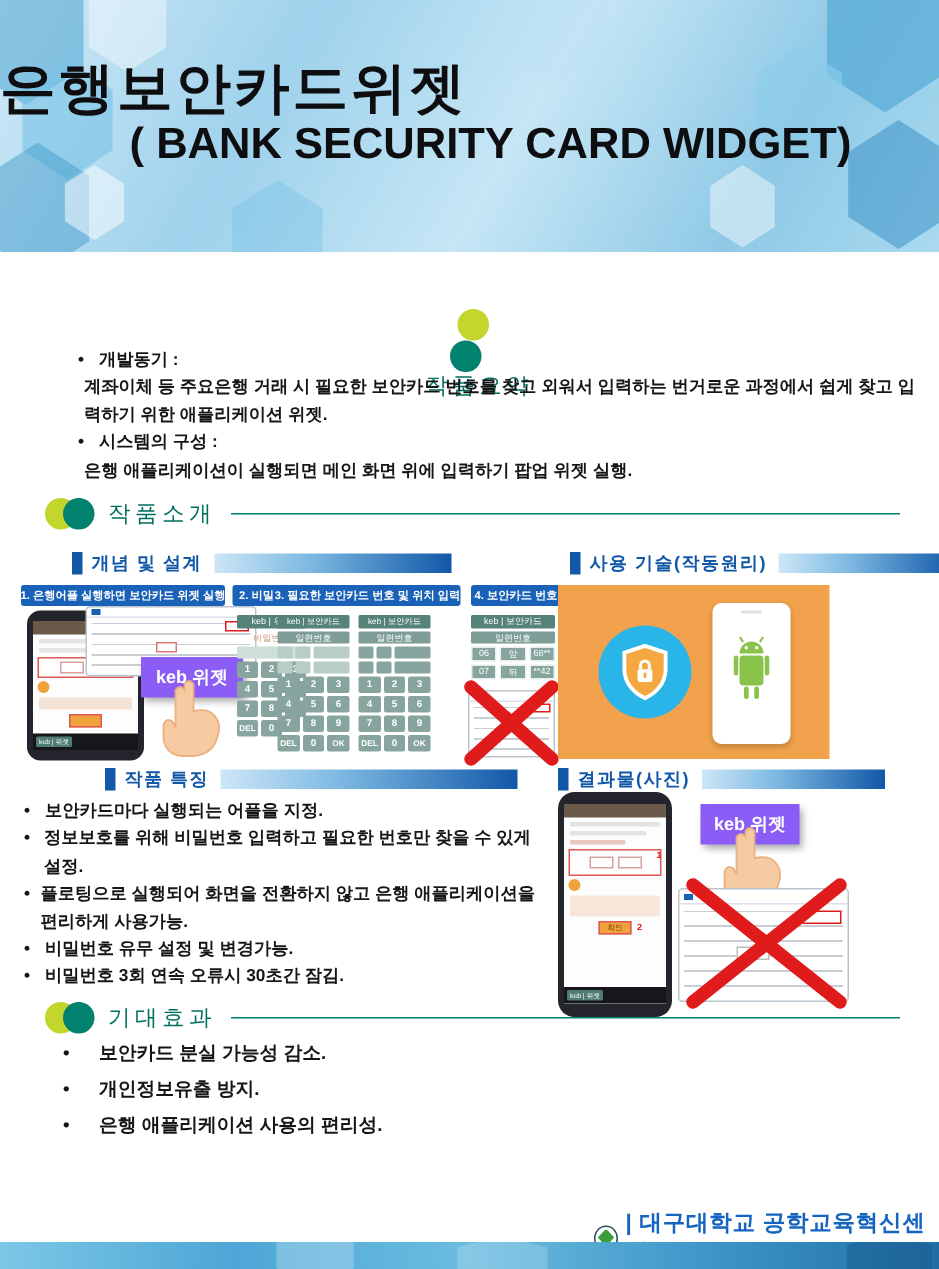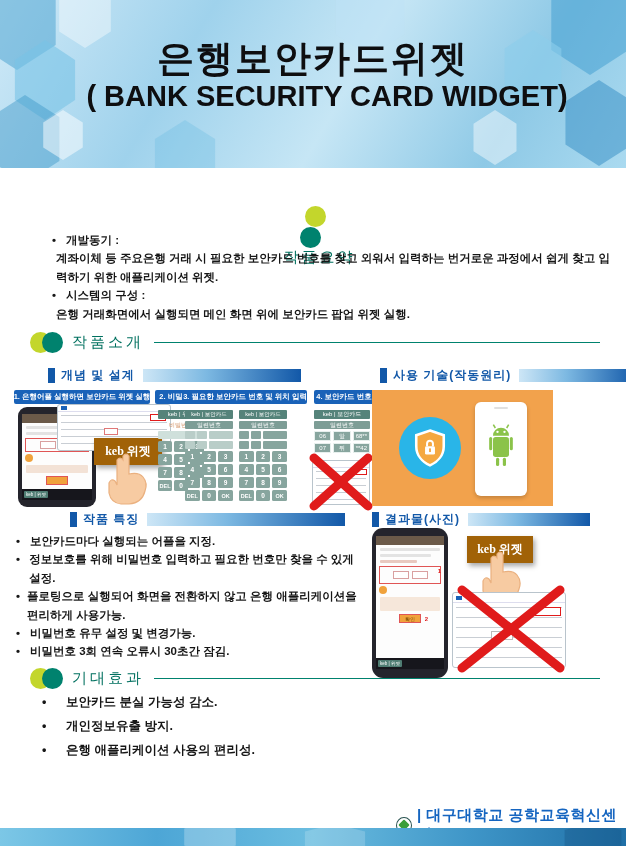--- a/index.html
+++ b/index.html
@@ -3,21 +3,21 @@
 <meta charset="utf-8">
 <style>
   * { margin:0; padding:0; box-sizing:border-box; }
   body { background:#888; font-family:"Liberation Sans", sans-serif; }
   .poster { position:relative; width:626px; height:846px; background:#fff; margin:0 auto; overflow:hidden; }
 
   
   .hdr { position:absolute; left:0; top:0; width:626px; height:168px;
          background:linear-gradient(120deg,#cfe9f7 0%,#9fd2ec 30%,#c6e6f5 55%,#8ec9e6 80%,#aadaf0 100%); overflow:hidden; }
   .hex { position:absolute; clip-path:polygon(50% 0,93% 25%,93% 75%,50% 100%,7% 75%,7% 25%); }
-  .hdr-title { position:absolute; left:0; top:34px; width:100%; text-align:center;
+  .hdr-title { position:absolute; left:0; top:34px; width:100%; 
                font-size:37px; font-weight:bold; color:#0e0e10; letter-spacing:2px; }
   .hdr-sub   { position:absolute; left:0; top:80px; width:100%; text-align:center;
                font-size:29px; font-weight:bold; color:#0e0e10; letter-spacing:0px;padding-left:28px; }
   .authors { position:absolute; left:113px; top:135px; width:402px; height:22px; background:#fff;
              border-radius:11px; display:flex; align-items:center; justify-content:center;
              font-size:11px; font-weight:bold; color:#1565c0; gap:5px; }
   .redact { width:96px; height:15px; background:#66b3e6; border-radius:8px; }
 
   
   .sec { position:absolute; left:30px; right:26px; display:flex; align-items:center; }
@@ -77,22 +77,22 @@
   .cell-s { width:10px; height:8px; background:#b9cdc8; border-radius:1px; }
   .cell-d { width:10px; height:8px; background:#87a59e; border-radius:1px; }
   .cell-w { flex:1; height:8px; background:#87a59e; border-radius:1px; }
   .kgrid { display:grid; grid-template-columns:repeat(3,1fr); gap:2px; }
   .kkey { height:11px; background:#87a59e; color:#fff; font-size:6.5px; font-weight:bold;
           display:flex; align-items:center; justify-content:center; border-radius:1.5px; }
   .mrow { display:flex; gap:2px; }
   .mcell { flex:1; height:10px; background:#87a59e; color:#fff; font-size:6px;
            display:flex; align-items:center; justify-content:center; border:1px solid #e8f0ee; border-radius:1px; }
 
-  .kebbtn { position:absolute; background:#a16207; color:#fff; font-weight:bold;
-            display:flex; align-items:center; justify-content:center; box-shadow:2px 3px 5px rgba(0,0,0,.35);font-family:Liberation Serif, serif; }
+  .kebbtn { position:absolute; background:#8b5cf6; color:#fff; font-weight:bold;
+            display:flex; align-items:center; justify-content:center; box-shadow:2px 3px 5px rgba(0,0,0,.35); }
 
   
   .tech { position:absolute; left:372px; top:390px; width:181px; height:116px; background:#f2a24c; }
   .tcirc { position:absolute; left:27px; top:27px; width:62px; height:62px; border-radius:50%; background:#29b5e8; }
   .tphone { position:absolute; left:103px; top:12px; width:52px; height:94px; background:#fff; border-radius:6px; box-shadow:0 2px 4px rgba(0,0,0,.2); }
   .tspk { position:absolute; left:19px; top:5px; width:14px; height:2px; background:#e0e0e0; border-radius:1px; }
 
   
   .fx-item { display:flex; margin-bottom:4px; }
   .fx-item .b { width:30px; text-align:left; padding-left:6px; }
@@ -136,21 +136,21 @@
   <div class="body-txt" style="left:52px;top:231px;width:558px;">
     <div class="blt">
         <span class="b">•</span>
       <span>개발동기 :</span>
       </div>
     <div class="indent">계좌이체 등 주요은행 거래 시 필요한 보안카드 번호를 찾고 외워서 입력하는 번거로운 과정에서 쉽게 찾고 입력하기 위한 애플리케이션 위젯.</div>
     <div class="blt">
         <span class="b">•</span>
       <span>시스템의 구성 :</span>
       </div>
-    <div class="indent">은행 거래화면에서 실행되면 메인 화면 위에 보안카드 팝업 위젯 실행.</div>
+    <div class="indent">은행 애플리케이션이 실행되면 메인 화면 위에 입력하기 팝업 위젯 실행.</div>
   </div>
 
   <div class="sec" style="top:332px;">
     <div class="c1"></div>
     <div class="c2"></div>
     <div class="sec-t">작품소개</div>
     <div class="sec-line"></div>
   </div>
 
   <div class="sub" style="left:48px;top:368px;align-items:center;">

